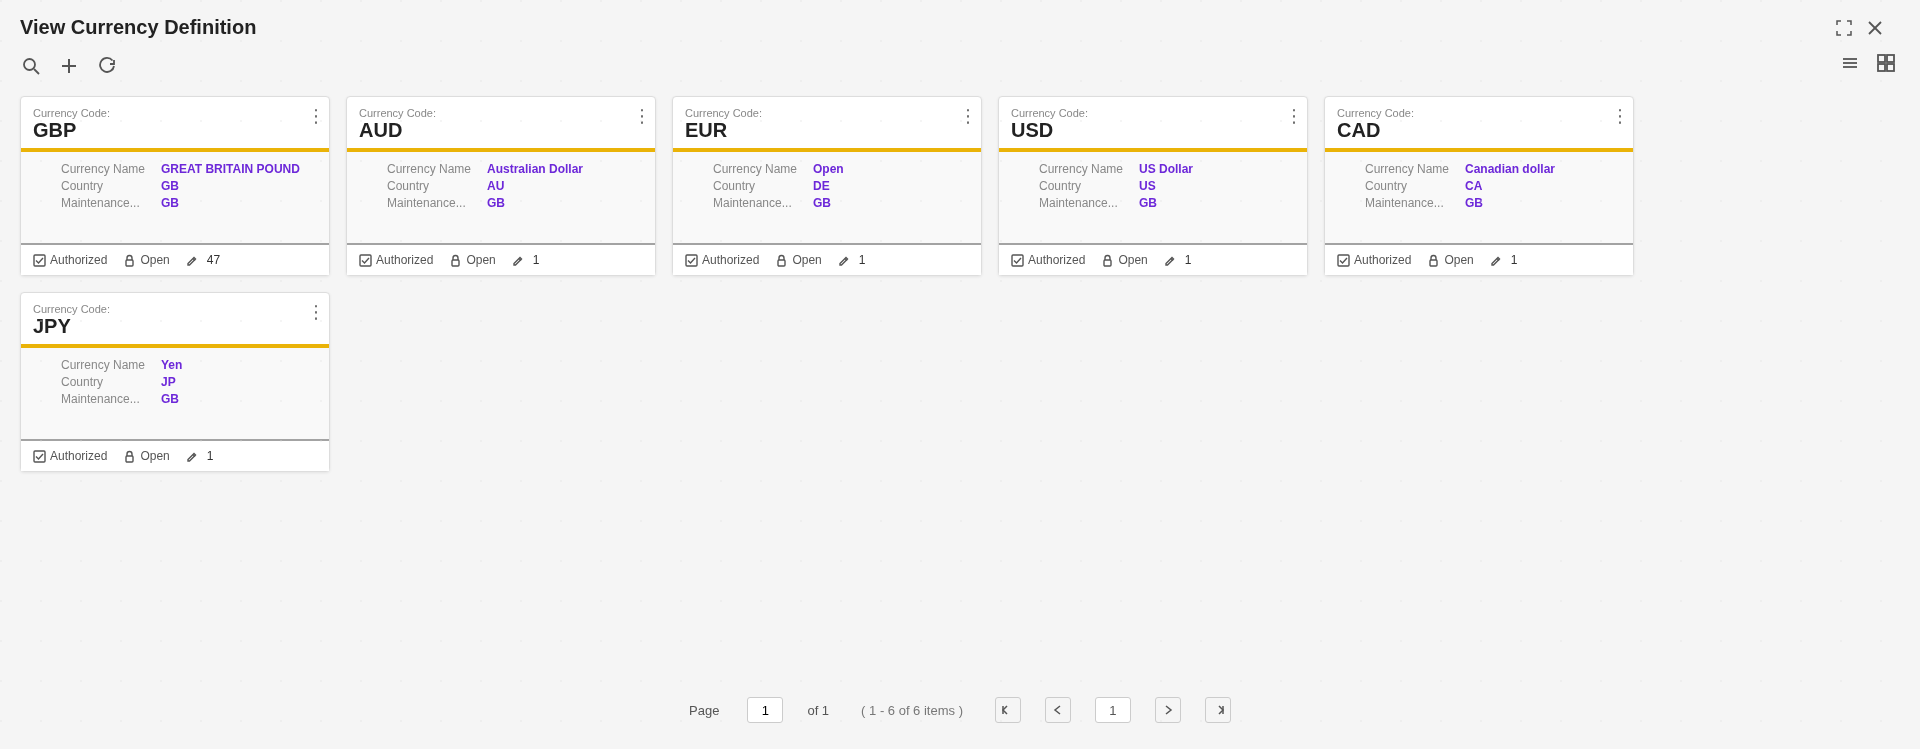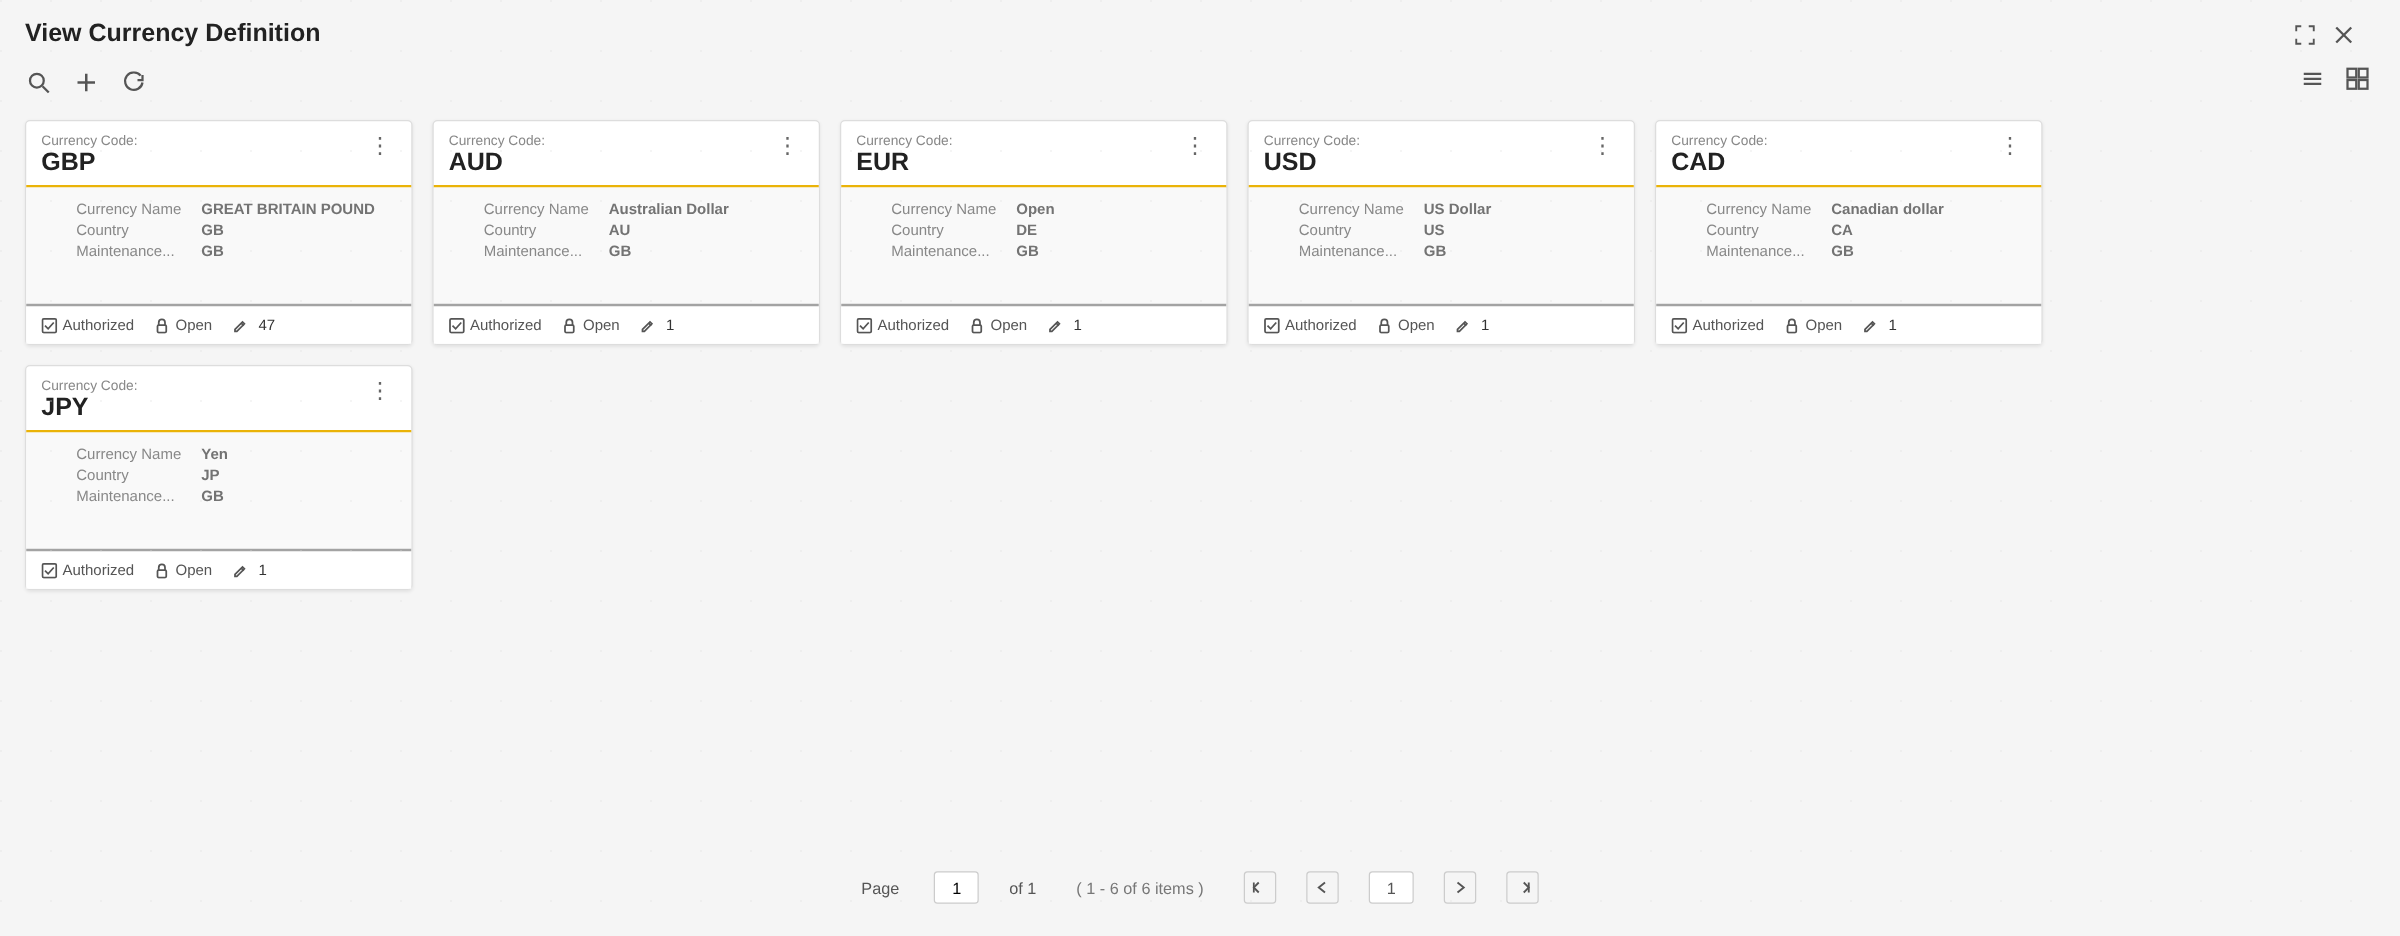--- a/index.html
+++ b/index.html
@@ -124,22 +124,22 @@
       min-height: 180px;
       display: flex;
       flex-direction: column;
       box-shadow: 0 1px 3px rgba(0,0,0,0.08);
     }
 
     .card-header {
       display: flex;
       align-items: center;
       justify-content: space-between;
-      padding: 10px 12px 6px 12px;
-      border-bottom: 2px solid #eab308;
+      padding: 10px 0 6px 12px;
+      border-bottom: 4px solid #eab308;
     }
 
     .card-code-label {
       font-size: 11px;
       color: #888;
     }
 
     .card-code-value {
       font-size: 20px;
       font-weight: bold;
@@ -172,21 +172,21 @@
       margin-left: 28px;
     }
 
     .field-label {
       color: #888;
       min-width: 100px;
       font-size: 12px;
     }
 
     .field-value {
-      color: #737373;
+      color: #6d28d9;
       font-weight: bold;
       font-size: 12px;
     }
 
     .card-footer {
       display: flex;
       align-items: center;
       padding: 8px 12px;
       border-top: 2px solid #a3a3a3;
       gap: 0;

